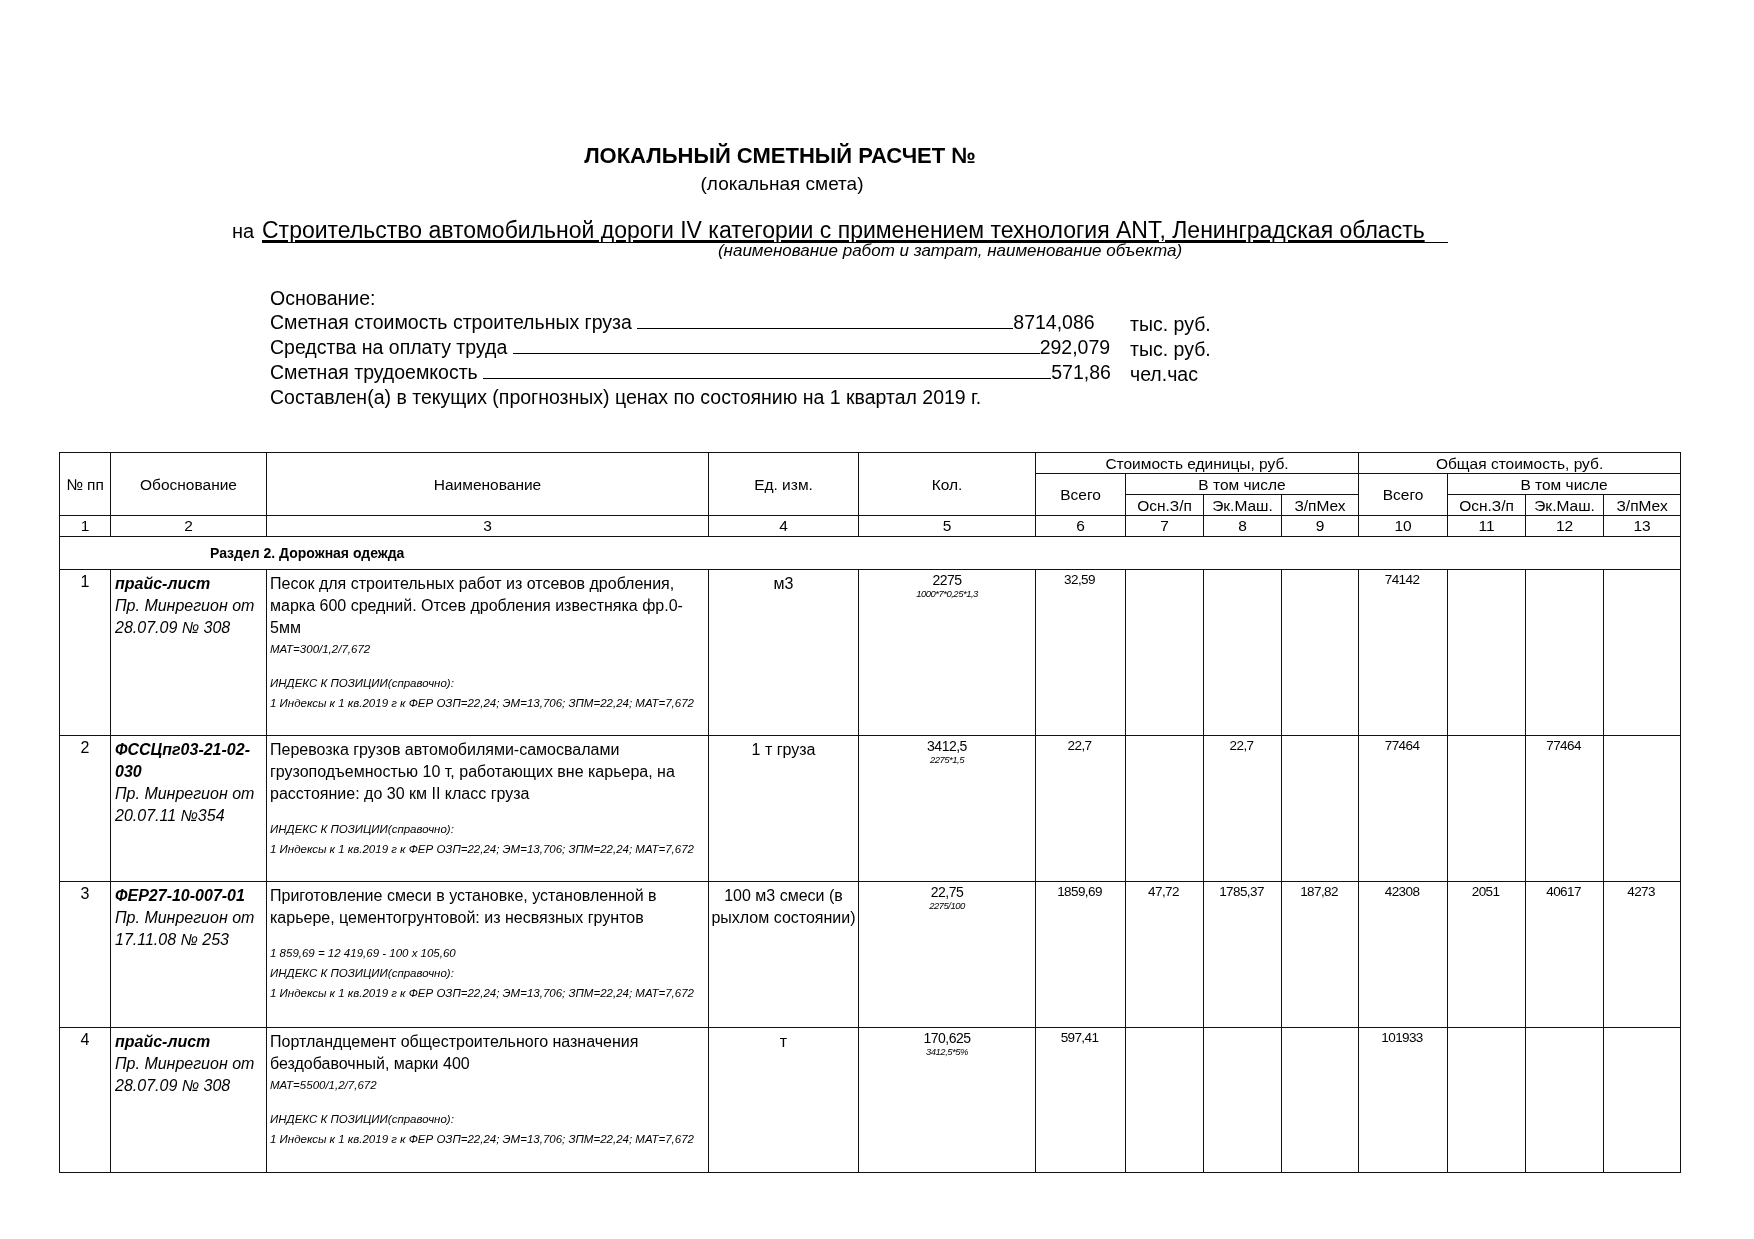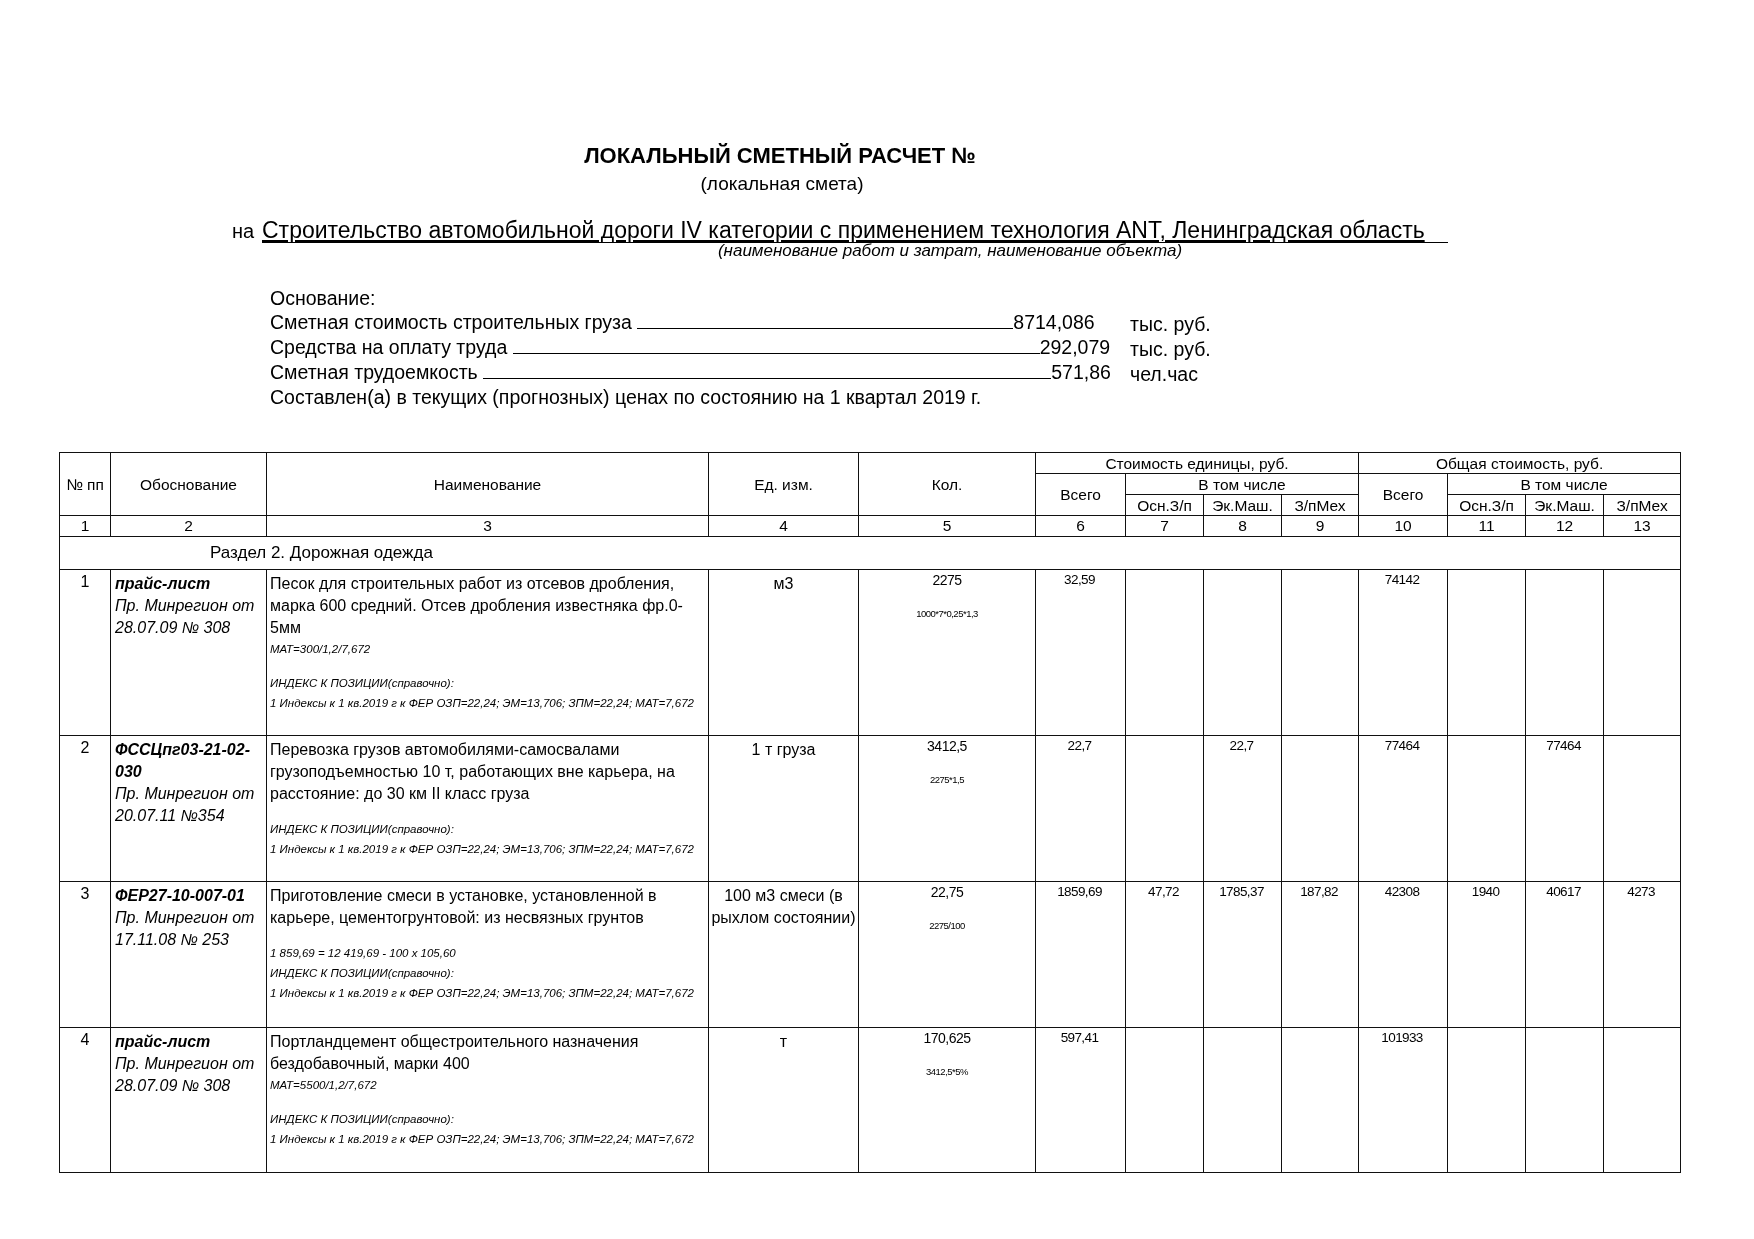--- a/index.html
+++ b/index.html
@@ -17,31 +17,31 @@
   #basis-head { top:287px; }
   #basis-1 { top:311px; }
   #basis-2 { top:336px; }
   #basis-3 { top:361px; }
   #basis-4 { top:386px; }
 
   table#estimate { position:absolute; left:59px; top:452px; border-collapse:collapse; table-layout:fixed; width:1621px; }
   #estimate td, #estimate th { border:1.6px solid #111; padding:0; font-weight:normal; font-size:15.5px; vertical-align:top; }
   #estimate th { text-align:center; vertical-align:middle; height:20px; line-height:19px; }
   #estimate .num-row td { text-align:center; height:20px; line-height:19px; font-size:15.5px; }
-  #estimate .section td { height:32px; font-weight:normal; font-size:17px; padding-left:150px; vertical-align:middle; }
+  #estimate .section td { height:32px; font-weight:bold; font-size:14px; padding-left:150px; vertical-align:middle; }
   .c-no { text-align:center; padding-top:3px !important; font-size:16px !important; }
   .c-code { padding:3px 3px 0 4px !important; font-size:16px !important; line-height:22px; }
   .c-code .code { font-weight:bold;font-style:italic; }
   .c-code .ref { font-style:italic; }
   .c-name { padding:3px 4px 0 3px !important; font-size:16px !important; line-height:22px; }
   .c-name .note { font-style:italic; font-size:11.5px; line-height:20px; display:block; }
   .c-name .gap { height:14px; display:block; }
   .c-unit { text-align:center; padding-top:3px !important; font-size:16px !important; line-height:22px; }
   .c-qty { text-align:center; padding-top:2px !important; font-size:14px !important; letter-spacing:-0.5px; }
-  .c-qty .formula { display:block; font-size:9.5px; margin-top:20px; }
+  .c-qty .formula { display:block; font-style:italic; font-size:9.5px; margin-top:0; }
   .c-val { text-align:center; padding:2px 2px 0 0 !important; font-size:13.5px !important; letter-spacing:-0.6px; }
 </style>
 </head>
 <body>
 
 <div id="title" class="abs">ЛОКАЛЬНЫЙ СМЕТНЫЙ РАСЧЕТ №</div>
 <div id="subtitle" class="abs">(локальная смета)</div>
 <div id="na-label" class="abs">на</div>
 <div id="object-line" class="abs"><span>Строительство автомобильной дороги IV категории с применением технология ANT, Ленинградская область</span></div>
 <div id="object-caption" class="abs">(наименование работ и затрат, наименование объекта)</div>
@@ -158,21 +158,21 @@
         <td class="c-no">3</td>
         <td class="c-code"><span class="code">ФЕР27-10-007-01</span><br><span class="ref">Пр. Минрегион от 17.11.08 № 253</span></td>
         <td class="c-name"><span>Приготовление смеси в установке, установленной в карьере, цементогрунтовой: из несвязных грунтов</span><span class="gap"></span><span class="note">1 859,69 = 12 419,69 - 100 x 105,60</span><span class="note">ИНДЕКС К ПОЗИЦИИ(справочно):</span><span class="note">1 Индексы к 1 кв.2019 г к ФЕР ОЗП=22,24; ЭМ=13,706; ЗПМ=22,24; МАТ=7,672</span></td>
         <td class="c-unit">100 м3 смеси (в рыхлом состоянии)</td>
         <td class="c-qty"><span>22,75</span><span class="formula">2275/100</span></td>
         <td class="c-val">1859,69</td>
         <td class="c-val">47,72</td>
         <td class="c-val">1785,37</td>
         <td class="c-val">187,82</td>
         <td class="c-val">42308</td>
-        <td class="c-val">1940</td>
+        <td class="c-val">2051</td>
         <td class="c-val">40617</td>
         <td class="c-val">4273</td>
       </tr>
       <tr style="height: 145px;">
         <td class="c-no">4</td>
         <td class="c-code"><span class="code">прайс-лист</span><br><span class="ref">Пр. Минрегион от 28.07.09 № 308</span></td>
         <td class="c-name"><span>Портландцемент общестроительного назначения бездобавочный, марки 400</span><span class="note">МАТ=5500/1,2/7,672</span><span class="gap"></span><span class="note">ИНДЕКС К ПОЗИЦИИ(справочно):</span><span class="note">1 Индексы к 1 кв.2019 г к ФЕР ОЗП=22,24; ЭМ=13,706; ЗПМ=22,24; МАТ=7,672</span></td>
         <td class="c-unit">т</td>
         <td class="c-qty"><span>170,625</span><span class="formula">3412,5*5%</span></td>
         <td class="c-val">597,41</td>

